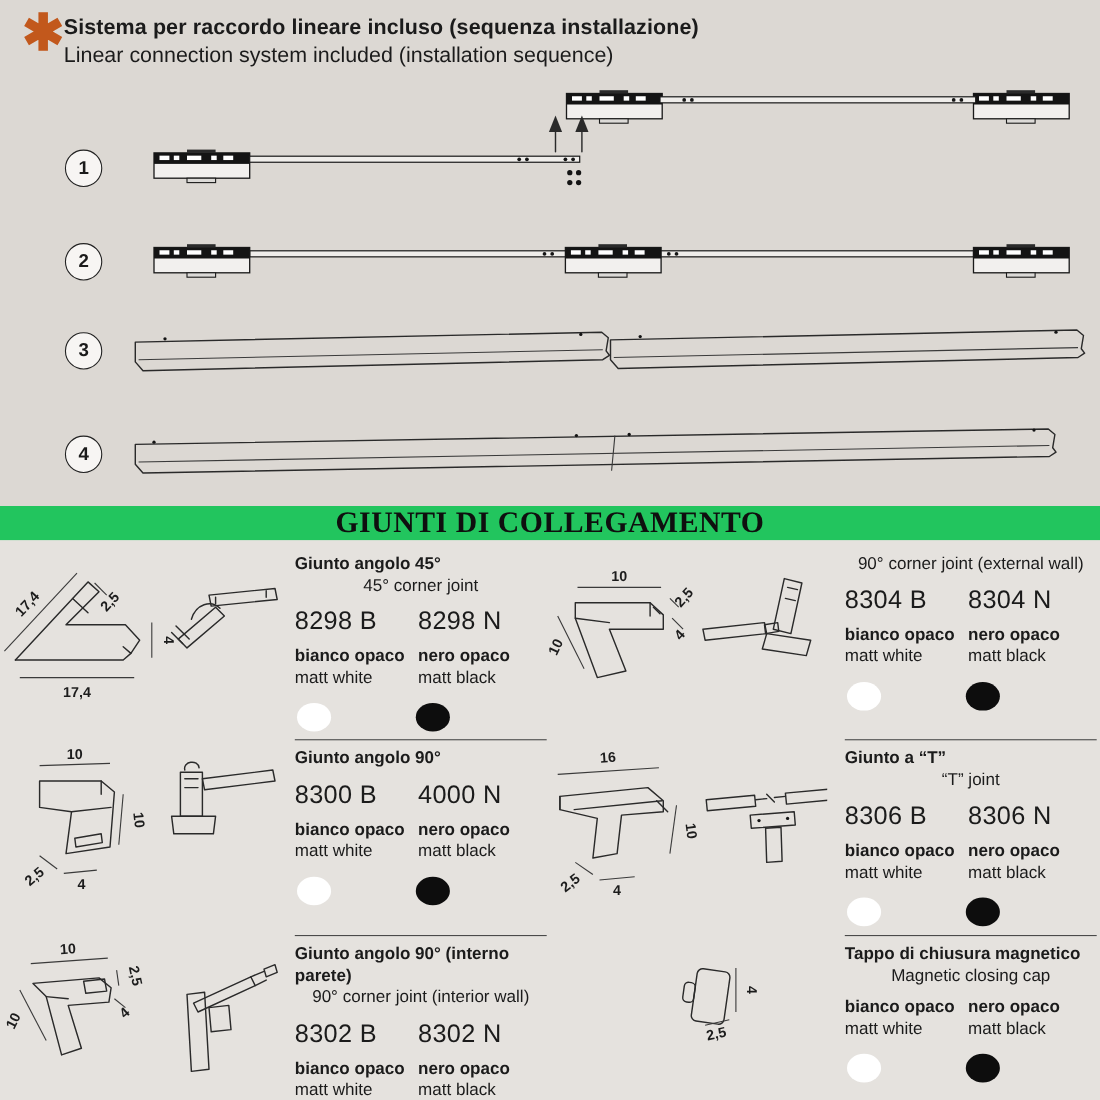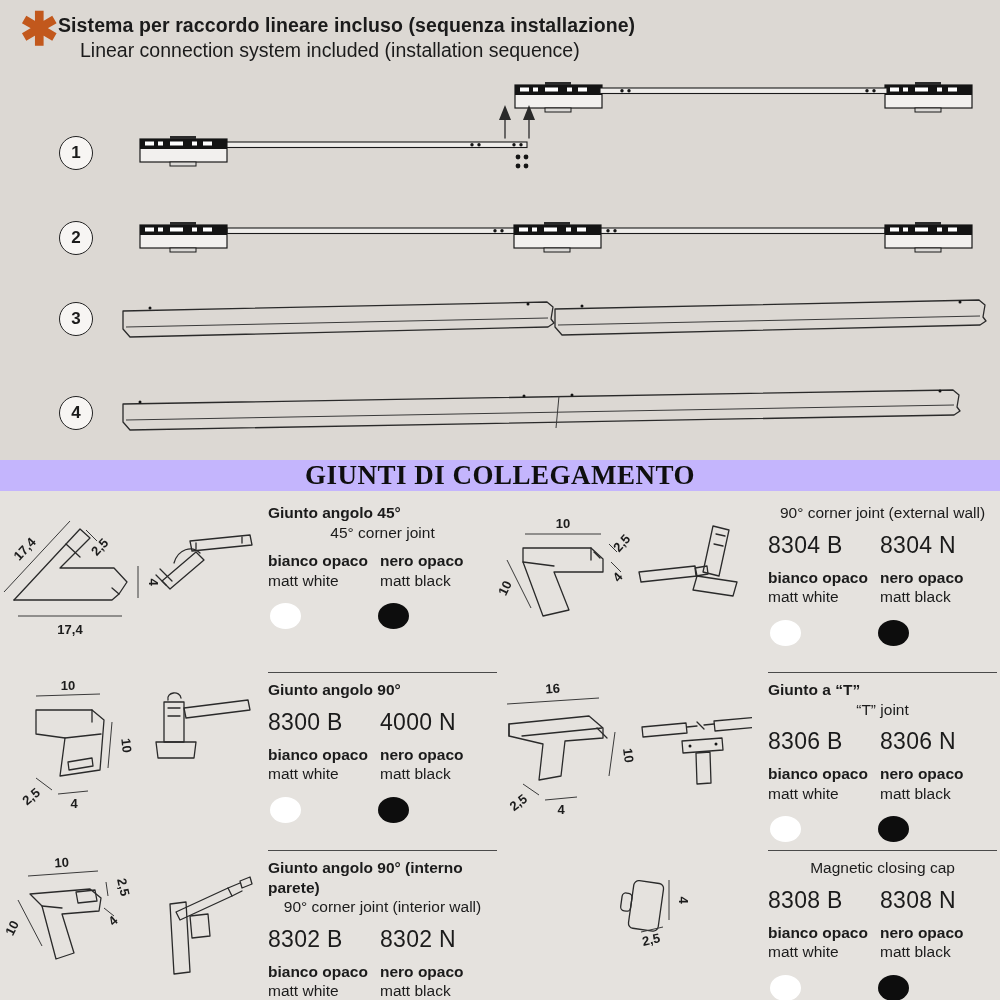--- a/index.html
+++ b/index.html
@@ -6,27 +6,27 @@
   body{
     width:1000px;height:1000px;position:relative;overflow:hidden;
     background:#e5e2de;font-family:"Liberation Sans",sans-serif;color:#1b1b1b;
   }
   .abs{position:absolute;}
   
   .top-section{left:0;top:0;width:1000px;height:460px;background:#dcd8d3;}
   .asterisk{left:20px;top:6px;font-size:46px;line-height:46px;color:#c2581c;font-weight:700;}
   .hdr{left:58px;top:13px;width:680px;}
   .hdr .it{font-weight:700;font-size:19.5px;line-height:25px;letter-spacing:.1px;}
-  .hdr .en{font-weight:400;font-size:19.5px;line-height:25px;margin-left:22px;}
+  .hdr .en{font-weight:400;font-size:19.5px;line-height:25px;}
   .step-circle{
     width:32px;height:32px;border:1.7px solid #222;border-radius:50%;background:#f7f5f3;
     text-align:center;line-height:32px;font-size:17px;font-weight:600;
   }
   
-  .band{left:0;top:460px;width:1000px;height:31px;background:#c4b5fd;text-align:center;}
+  .band{left:0;top:460px;width:1000px;height:31px;background:#22c55e;text-align:center;}
   .band h1{
     margin:0;font-family:"Liberation Serif",serif;font-weight:700;
     font-size:27px;line-height:31px;letter-spacing:.5px;color:#0f0f0f;
   }
   
   .pinfo{width:229px;}
   .divider{border-top:1.5px solid #4a4a4a;margin-bottom:7px;}
   .nm-it{font-weight:700;font-size:15.5px;line-height:19.5px;}
   .nm-en{font-weight:400;font-size:15.5px;line-height:19.5px;text-align:center;}
   .codes{display:flex;margin-top:9px;font-size:23px;line-height:27px;letter-spacing:.3px;}
@@ -166,20 +166,24 @@
     <path class="ln" d="M38,22 L98,16 L100,26 L40,32 Z"></path>
     <path class="ln" d="M44,24 L44,30 M90,18 L90,24"></path>
     <path class="ln" d="M10,62 L44,33 L52,41 L18,70 Z"></path>
     <path class="ln" d="M22,44 C26,30 40,26 48,34"></path>
     <path class="ln" d="M4,56 L14,66 M8,50 L20,62"></path>
   </g>
 </svg>
 <div class="abs pinfo" style="left:268px;top:503px;">
   <div class="nm-it">Giunto angolo 45°</div>
   <div class="nm-en">45° corner joint</div>
+  <div class="codes">
+    <span>8298 B</span>
+    <span>8298 N</span>
+  </div>
   <div class="fin">
     <div><b>bianco opaco</b><span>matt white</span></div>
     <div><b>nero opaco</b><span>matt black</span></div>
   </div>
   <div class="swatches">
     <div class="sw sw-white"></div>
     <div class="sw sw-black"></div>
   </div>
 </div>
 
@@ -354,25 +358,22 @@
   </g>
   <g>
     <path class="dl" d="M172,26 L172,66"></path>
     <text class="dim" transform="translate(182,46) rotate(90)">4</text>
     <path class="dl" d="M144,78 L166,73"></path>
     <text class="dim" transform="translate(155,90) rotate(-12)">2,5</text>
   </g>
 </svg>
 <div class="abs pinfo" style="left:768px;top:850px;">
   <div class="divider"></div>
+  <div class="nm-it">Tappo di chiusura magnetico</div>
   <div class="nm-en">Magnetic closing cap</div>
-  <div class="codes">
-    <span>8308 B</span>
-    <span>8308 N</span>
-  </div>
   <div class="fin">
     <div><b>bianco opaco</b><span>matt white</span></div>
     <div><b>nero opaco</b><span>matt black</span></div>
   </div>
   <div class="swatches">
     <div class="sw sw-white"></div>
     <div class="sw sw-black"></div>
   </div>
 </div>
 

